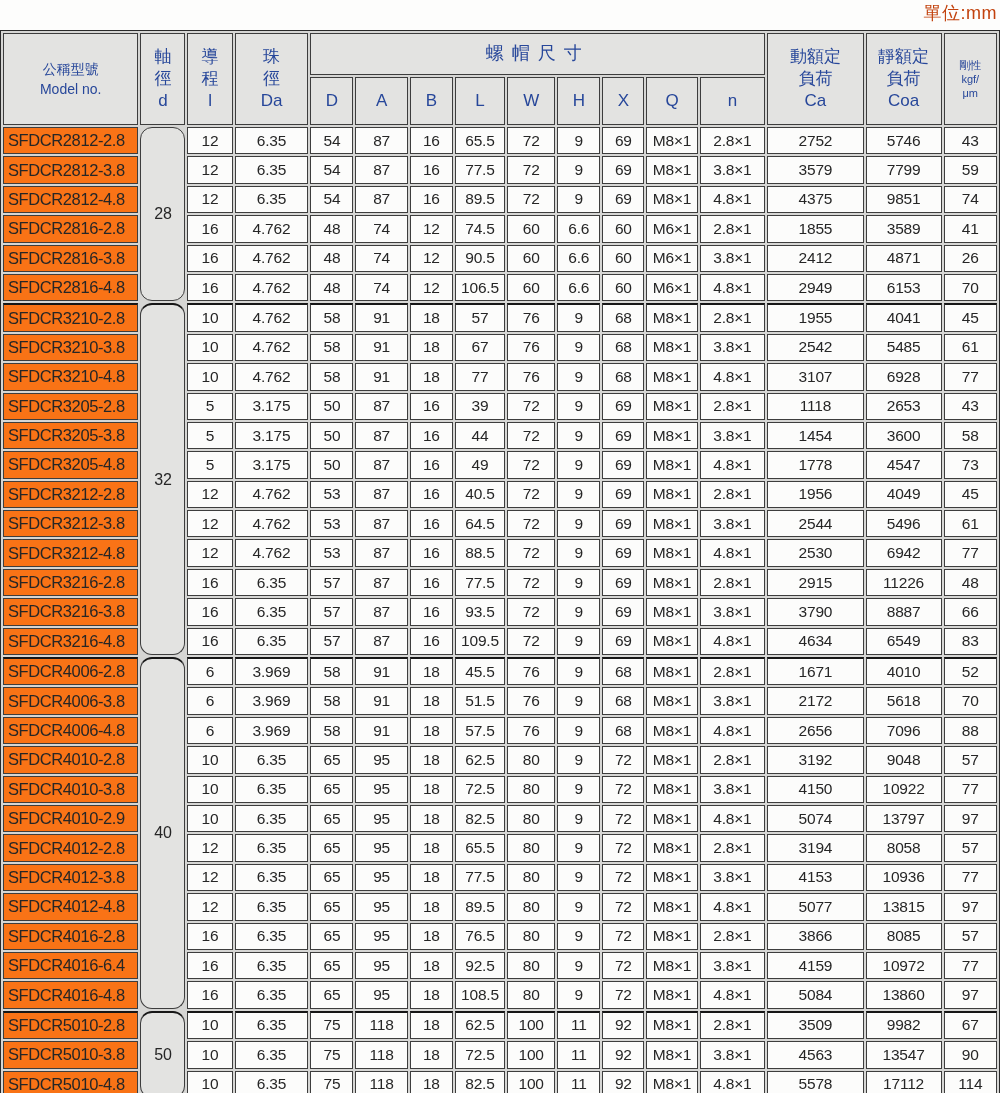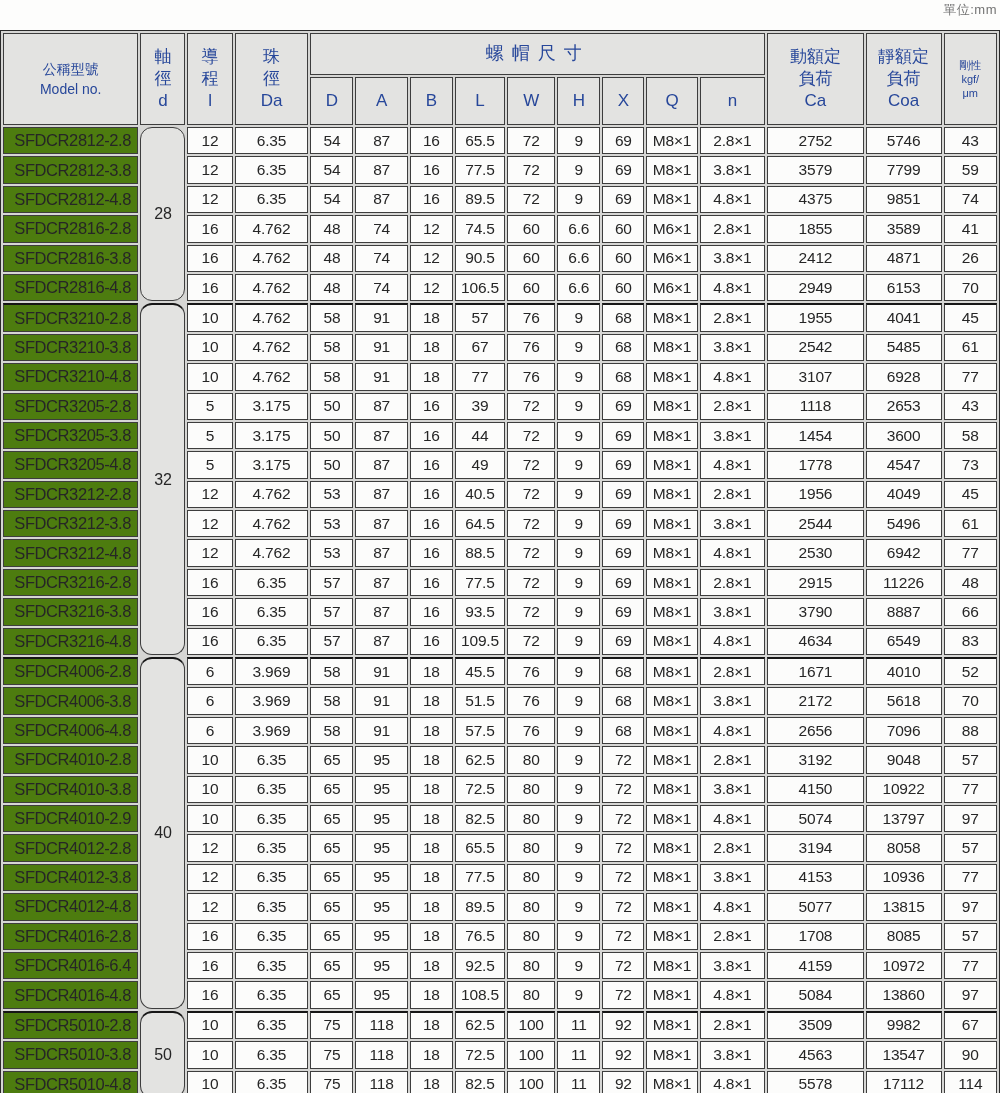--- a/index.html
+++ b/index.html
@@ -3,21 +3,21 @@
 <meta charset="utf-8">
 <style>
   html,body { margin:0; padding:0; background:#ffffff; }
   .page {
     position:relative; width:1000px; height:1093px;
     background:#fdfdfc; overflow:hidden;
     font-family:"Liberation Sans", sans-serif;
   }
   .units {
     position:absolute; top:1px; right:3px;
-    font-size:13px; color:#737373; letter-spacing:0.5px;
+    font-size:18px; color:#c2410c; letter-spacing:0.5px;
   }
   table.spec {
     position:absolute; top:30px; left:0;
     width:1000px; table-layout:fixed;
     border-collapse:separate; border-spacing:2px;
     background:#d6d6d4;
     border:1px solid #2a2a2a;
   }
   th, td {
     border:1px solid #3d3d3d;
@@ -32,21 +32,21 @@
   th.model-h { font-size:14px; line-height:1.45; height:42px; }
   th.nut-h  { font-size:18px; letter-spacing:8px; height:40px; }
   th.sub-h  { height:46px; font-size:17px; }
   th.rig-h  { font-size:11px;margin-top:21px; }
   tbody td {
     background:#fcfcfb; color:#262626;
     font-size:15.5px; height:25.4px;
     letter-spacing:-0.2px;
   }
   td.model-cell {
-    background:#4d7c0f; text-align:center;
+    background:#f97316; text-align:left;
     padding-left:4px; font-size:16.5px;
     letter-spacing:-0.4px; font-weight:500;
   }
   td.d-cell { background:#e3e3e1; font-size:16px;border-radius:12px; }
   tr.group-start td { border-top:2px solid #161616; }
 </style>
 </head>
 <body>
 
 <div class="page">
@@ -576,21 +576,21 @@
           <td>6.35</td>
           <td>65</td>
           <td>95</td>
           <td>18</td>
           <td>76.5</td>
           <td>80</td>
           <td>9</td>
           <td>72</td>
           <td>M8×1</td>
           <td>2.8×1</td>
-          <td>1708</td>
+          <td>3866</td>
           <td>8085</td>
           <td>57</td>
         </tr>
         <tr>
           <td class="model-cell">SFDCR4016-6.4</td>
           <td>16</td>
           <td>6.35</td>
           <td>65</td>
           <td>95</td>
           <td>18</td>

